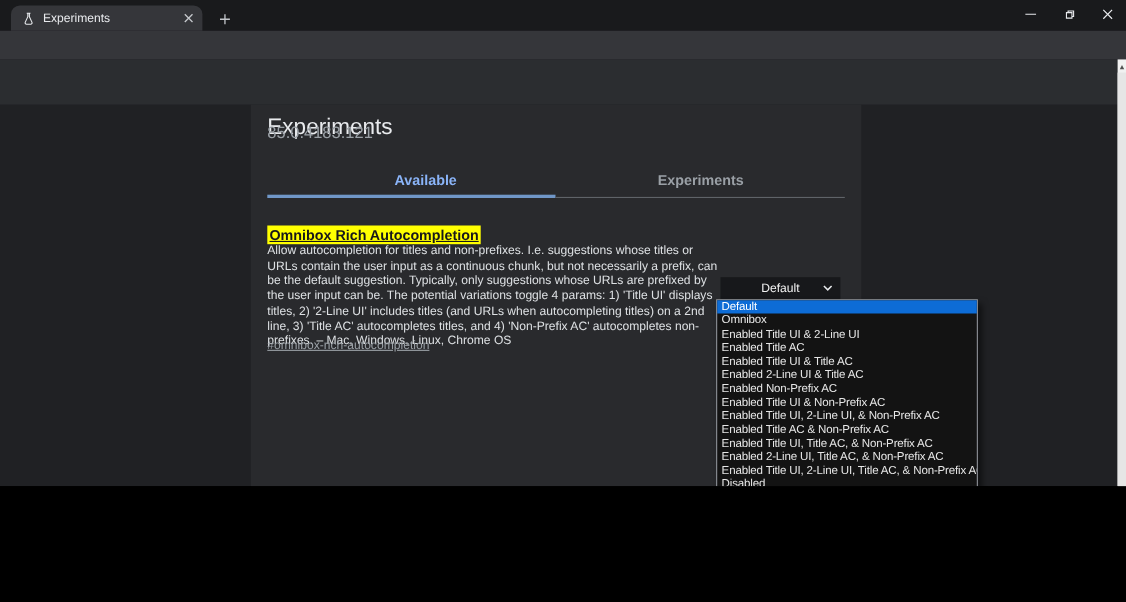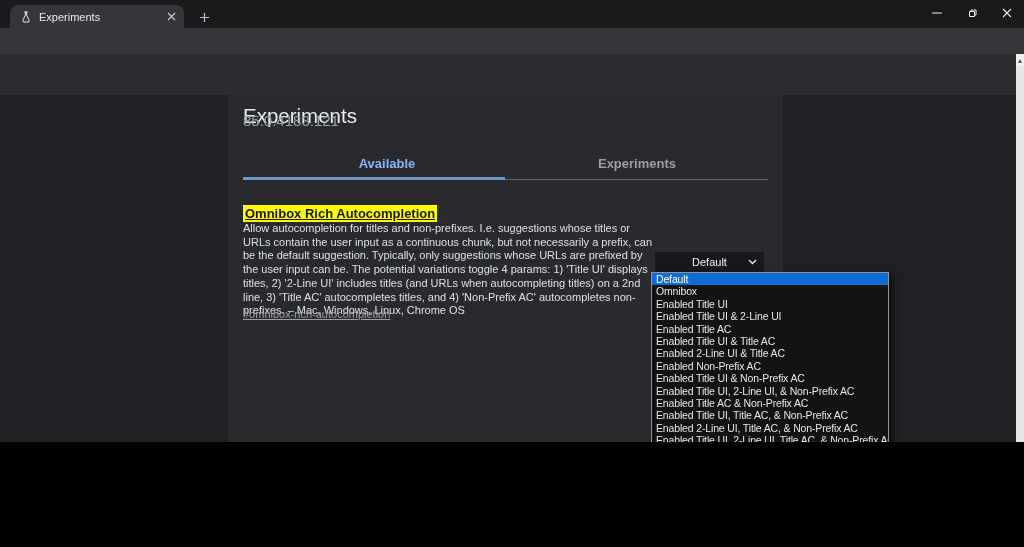--- a/index.html
+++ b/index.html
@@ -211,21 +211,20 @@
   <div class="abs select">
     <span>Default</span>
     <svg class="chev" width="9" height="6" viewBox="0 0 9 6">
       <path d="M1 1l3.5 3.5L8 1" stroke="#e8eaed" stroke-width="1.4" fill="none"></path>
     </svg>
   </div>
 
   <div class="abs popup">
     <div class="opt selected">Default</div>
     <div class="opt">Omnibox</div>
-    <div class="opt">Enabled Title UI</div>
     <div class="opt">Enabled Title UI &amp; 2-Line UI</div>
     <div class="opt">Enabled Title AC</div>
     <div class="opt">Enabled Title UI &amp; Title AC</div>
     <div class="opt">Enabled 2-Line UI &amp; Title AC</div>
     <div class="opt">Enabled Non-Prefix AC</div>
     <div class="opt">Enabled Title UI &amp; Non-Prefix AC</div>
     <div class="opt">Enabled Title UI, 2-Line UI, &amp; Non-Prefix AC</div>
     <div class="opt">Enabled Title AC &amp; Non-Prefix AC</div>
     <div class="opt">Enabled Title UI, Title AC, &amp; Non-Prefix AC</div>
     <div class="opt">Enabled 2-Line UI, Title AC, &amp; Non-Prefix AC</div>

